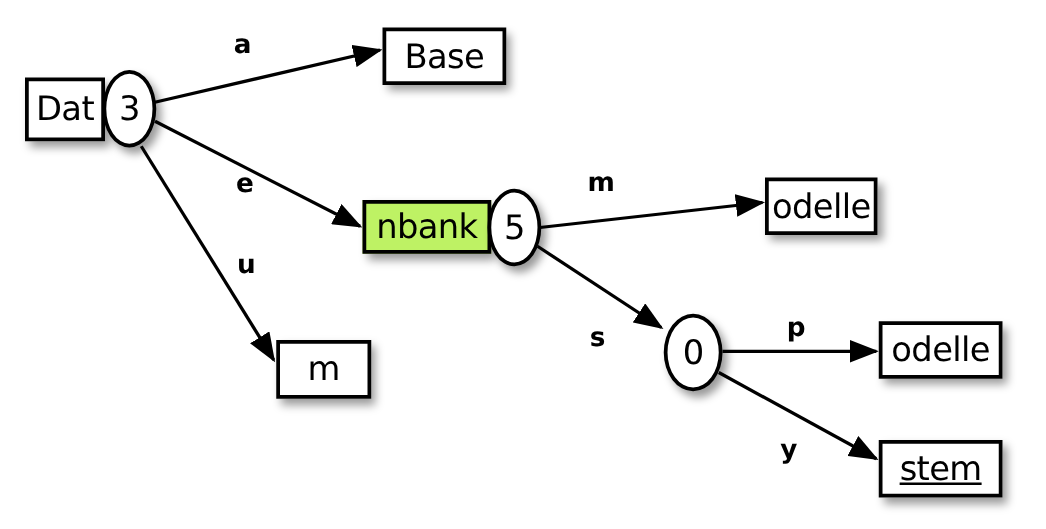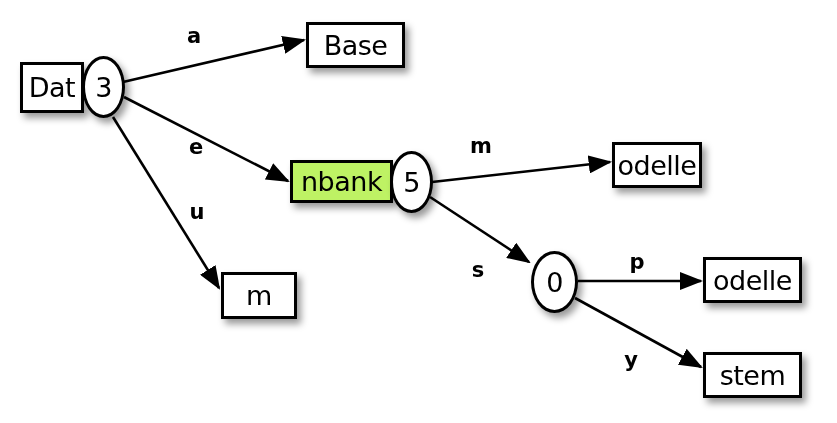--- a/index.html
+++ b/index.html
@@ -111,21 +111,21 @@
       </div>
       <div class="node node-rect z-rect" style="left: 612px; top: 142px; width: 90px; height: 46px; background: rgb(255, 255, 255); border-color: rgb(0, 0, 0);">
         <span class="node-label">odelle</span>
       </div>
       <div class="node node-ellipse z-ell" style="left: 531px; top: 251px; width: 47px; height: 62px; background: rgb(255, 255, 255); border-color: rgb(0, 0, 0);">
         <span class="node-label ellipse-label">0</span>
       </div>
       <div class="node node-rect z-rect" style="left: 703px; top: 257px; width: 99px; height: 46px; background: rgb(255, 255, 255); border-color: rgb(0, 0, 0);">
         <span class="node-label">odelle</span>
       </div>
-      <div class="node node-rect z-rect" style="left: 703px; top: 352px; width: 99px; height: 46px; background: rgb(255, 255, 255); border-color: rgb(0, 0, 0);">
+      <div class="node node-rect z-rect" style="left: 703px; top: 352px; width: 99px; height: 46px; background: rgb(255, 255, 255); border-color: rgb(0, 0, 0); text-decoration: underline;">
         <span class="node-label">stem</span>
       </div>
     </div>
 
   <div id="edge-label-layer">
       <div class="edge-label z-lab" style="left: 194px; top: 36px;">a</div>
       <div class="edge-label z-lab" style="left: 196px; top: 147px;">e</div>
       <div class="edge-label z-lab" style="left: 197px; top: 212px;">u</div>
       <div class="edge-label z-lab" style="left: 481px; top: 146px;">m</div>
       <div class="edge-label z-lab" style="left: 478px; top: 270px;">s</div>

